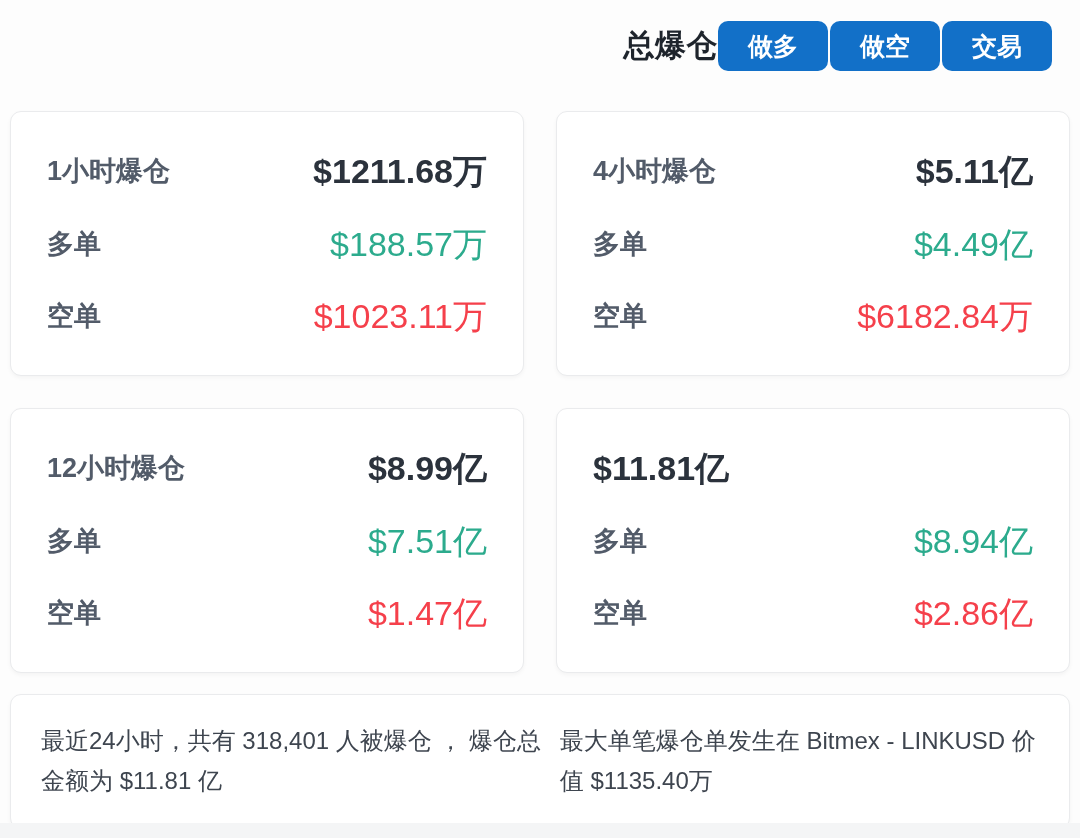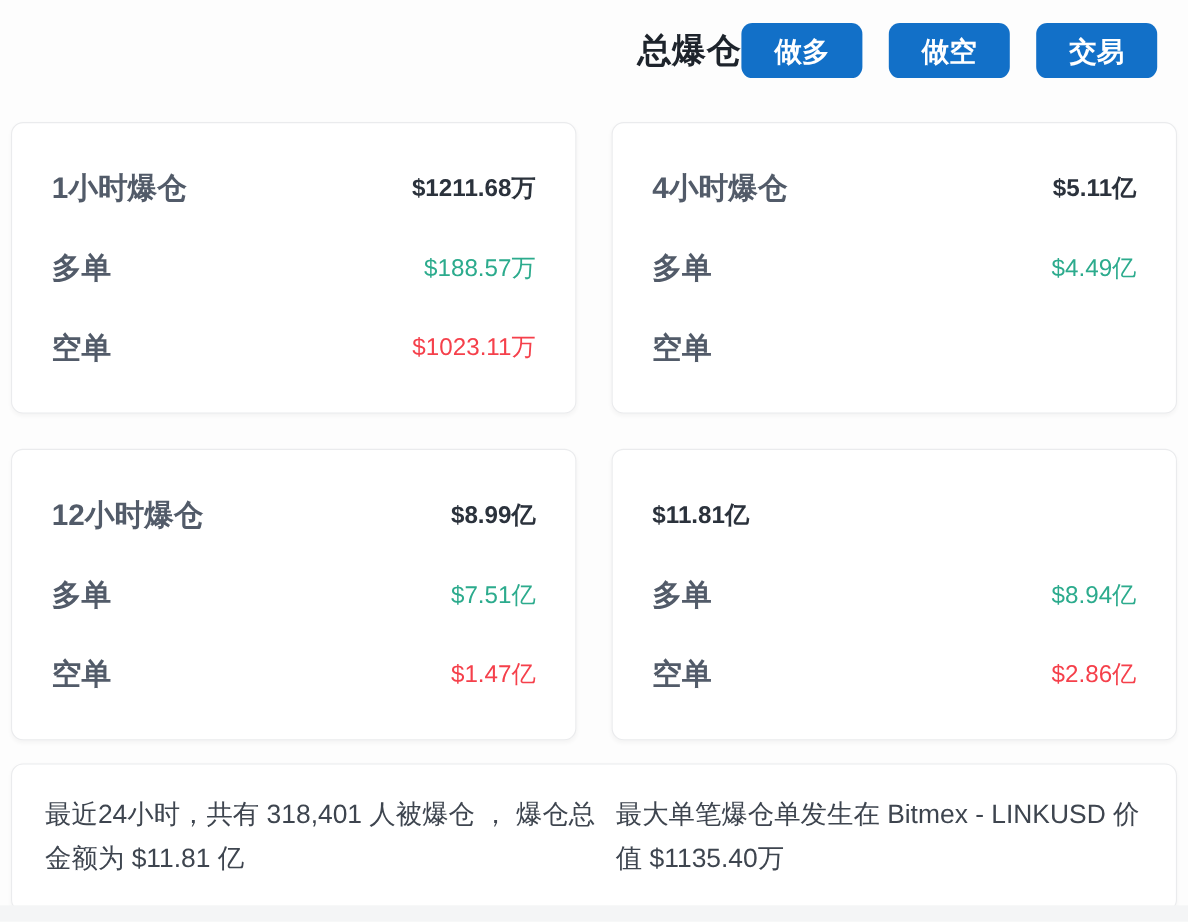--- a/index.html
+++ b/index.html
@@ -13,21 +13,21 @@
 
   
   .header {
     display: flex; justify-content: flex-end; align-items: center;
     padding: 21px 28px 0 14px;
   }
   .page-title {
     font-size: 31px; font-weight: 700; color: #1e242c;
     letter-spacing: 0.5px;
   }
-  .btn-group { display: flex; gap: 24px; }
+  .btn-group { display: flex; gap: 2px; }
   .btn {
     width: 110px; height: 50px;
     background: var(--accent-blue, #1270c8);
     color: #ffffff;
     border: none; border-radius: 10px;
     font-size: 25px; font-weight: 700;
     font-family: inherit;
     cursor: pointer;
     display: flex; align-items: center; justify-content: center;
   }
@@ -51,21 +51,21 @@
     height: 265px;
     padding: 40px 36px;
     display: flex; flex-direction: column; justify-content: space-between;
   }
   .liq-row {
     display: flex; justify-content: space-between; align-items: center;
     line-height: 38px;
   }
   .liq-label { font-size: 27px; font-weight: 700; color: #525b69; }
   .liq-label.strong { font-weight: 700; }
-  .liq-value { font-size: 22px; font-weight: 500; }
+  .liq-value { font-size: 34px; font-weight: 500; }
   .liq-value.dark  { color: #2b323c; font-weight: 600; }
   .liq-value.green { color: var(--long-green, #2cab8d); }
   .liq-value.red   { color: var(--short-red, #f5404b); text-align: center; }
 
   
   .summary {
     margin: 21px 10px 0 10px;
     height: 135px;
     padding: 26px 30px;
     display: flex; flex-direction: row; justify-content: center;
@@ -117,20 +117,21 @@
       <div class="liq-row">
         <span class="liq-label strong">4小时爆仓</span>
         <span class="liq-value dark">$5.11亿</span>
       </div>
       <div class="liq-row">
         <span class="liq-label">多单</span>
         <span class="liq-value green">$4.49亿</span>
       </div>
       <div class="liq-row">
         <span class="liq-label">空单</span>
+        <span class="liq-value red">$6182.84万</span>
       </div>
     </section>
 
     <section class="card liq-card">
       <div class="liq-row">
         <span class="liq-label strong">12小时爆仓</span>
         <span class="liq-value dark">$8.99亿</span>
       </div>
       <div class="liq-row">
         <span class="liq-label">多单</span>

